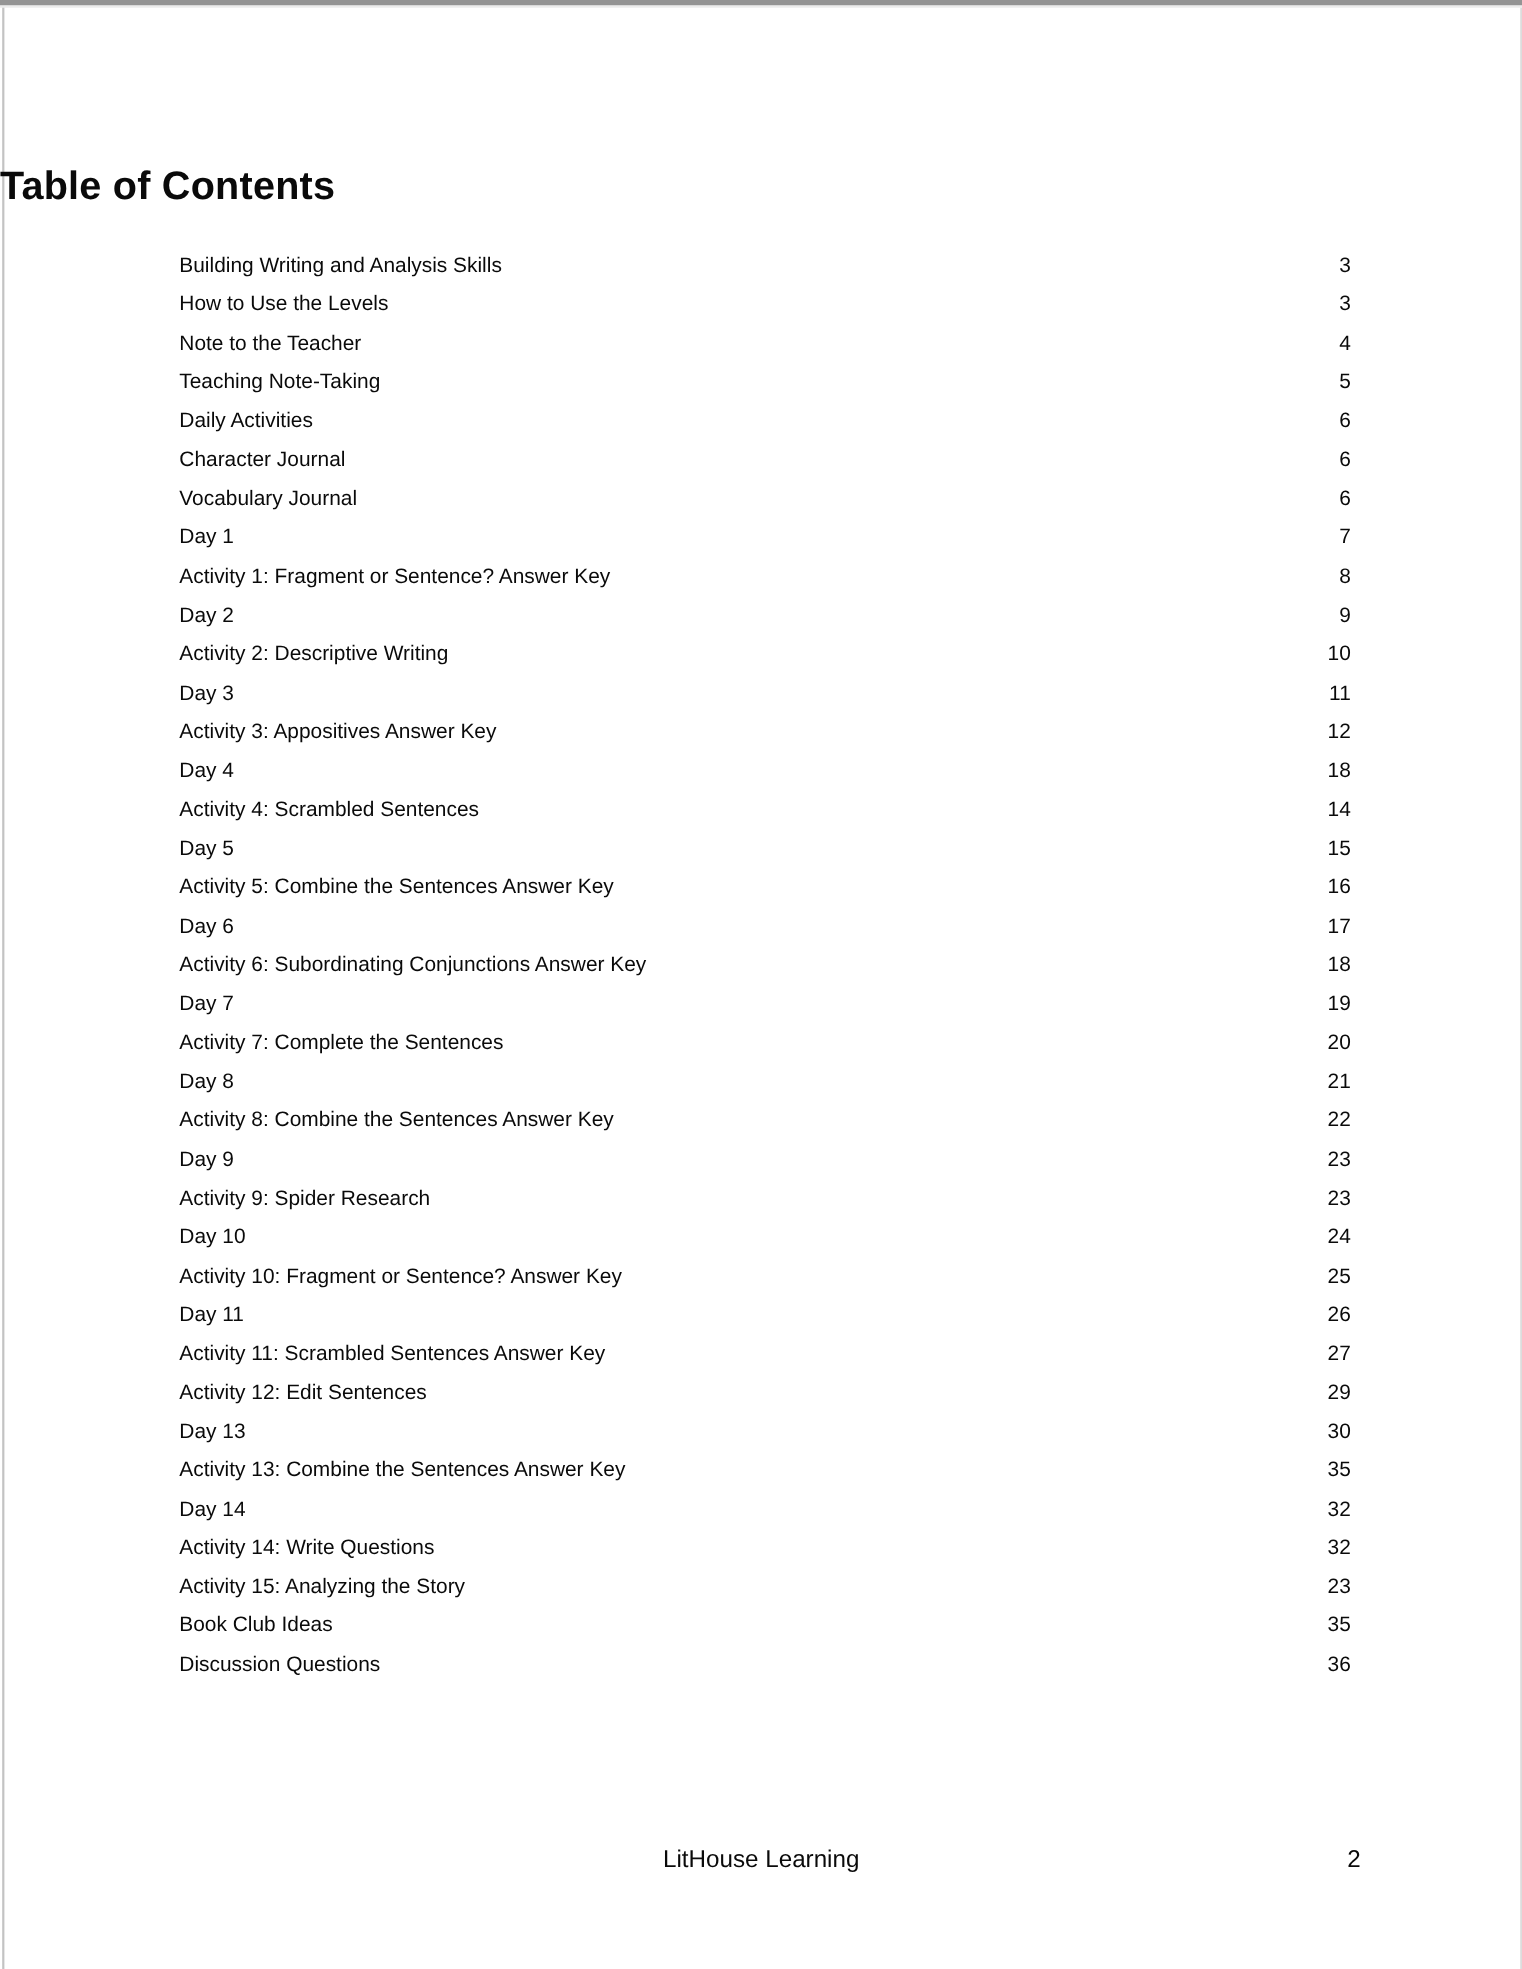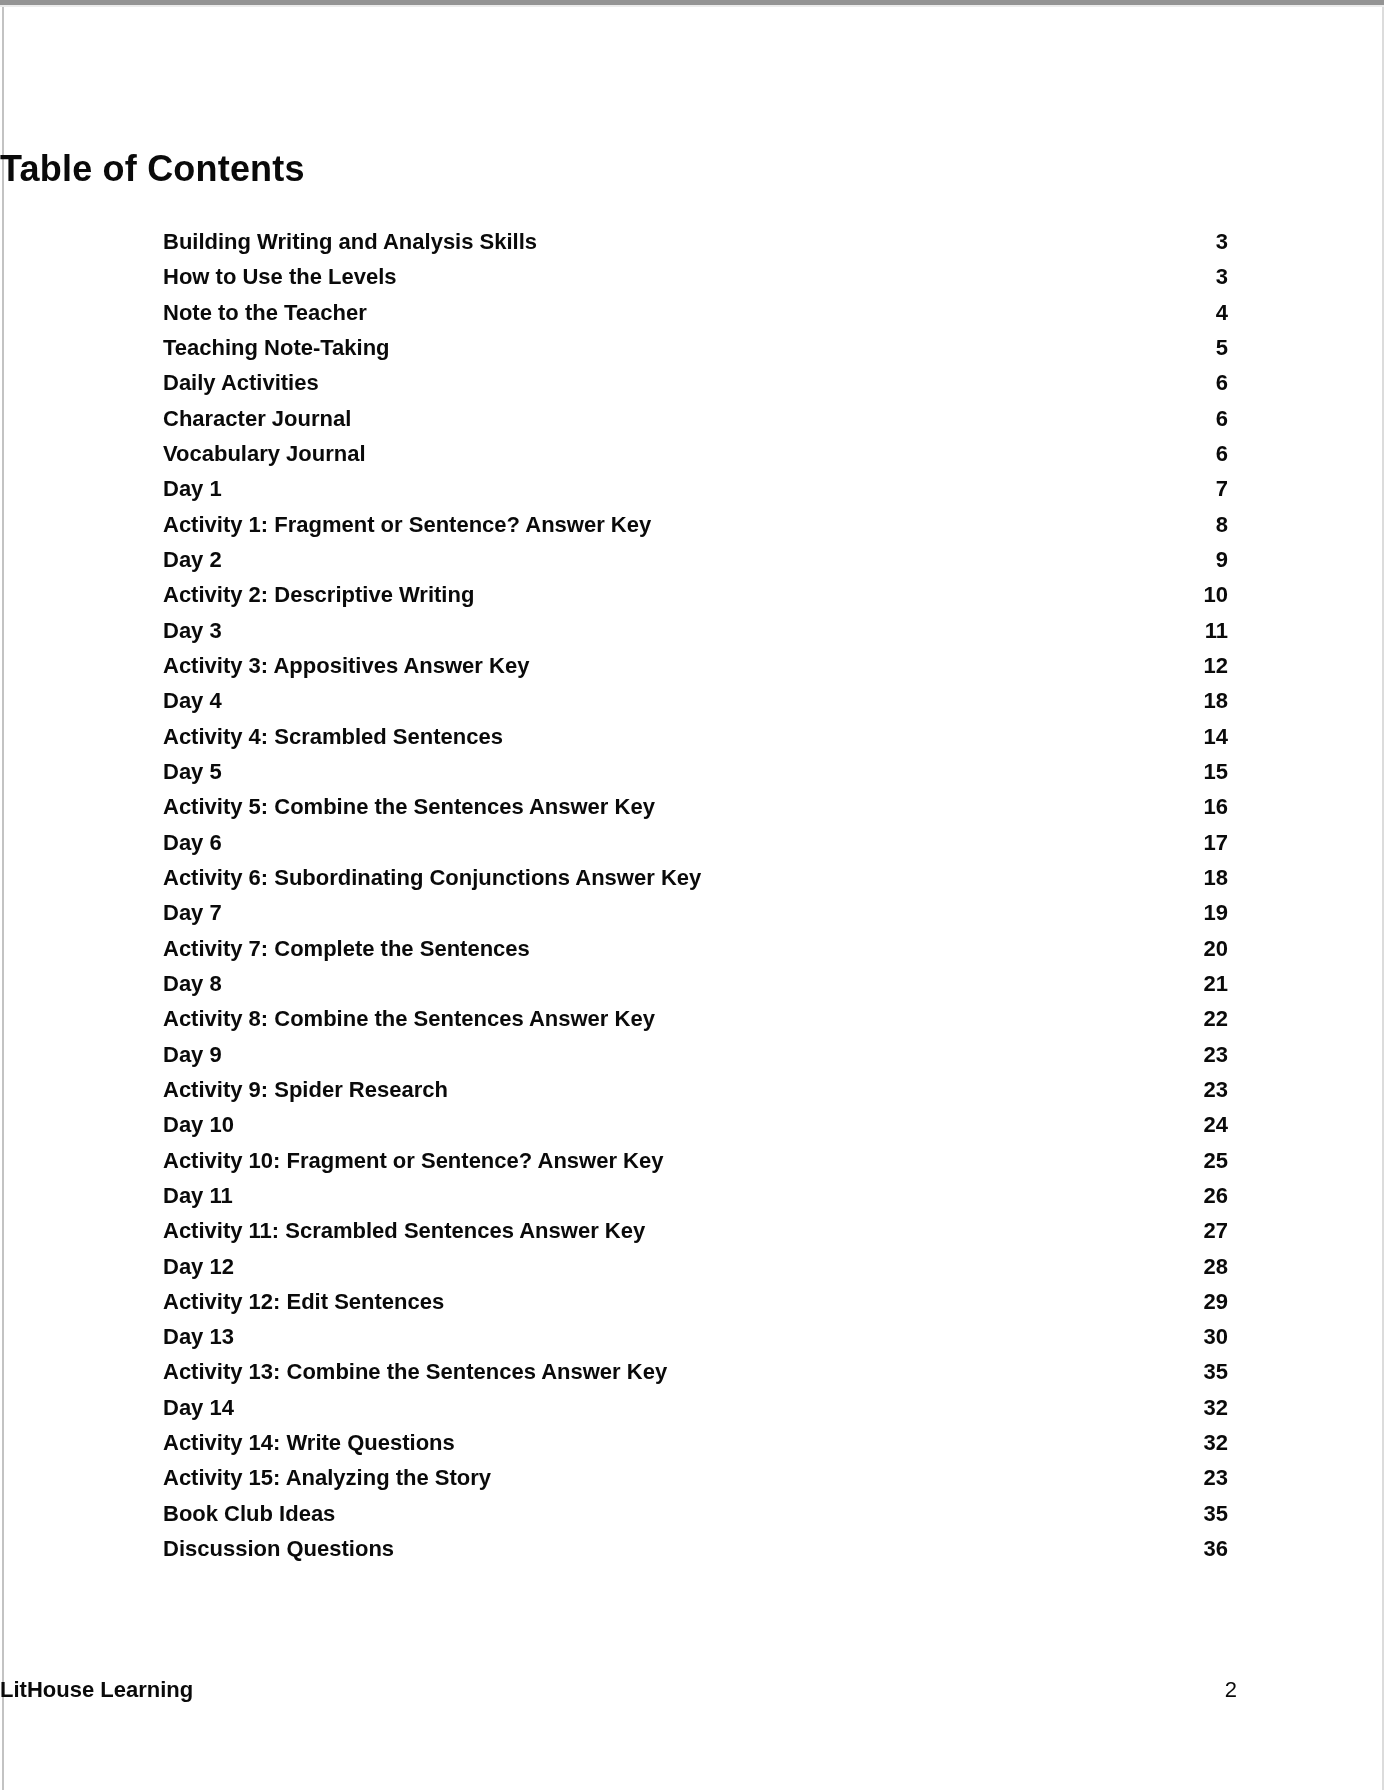--- a/index.html
+++ b/index.html
@@ -51,47 +51,45 @@
   }
   .toc-list {
     position: absolute;
     top: 224px;
     left: 163px;
     width: 1065px;
   }
   .toc-row {
     display: flex;
     justify-content: space-between;
-    align-items: flex-end;
-    font-size: 22px;
+    align-items: flex-start;
+    font-size: 19px;
     line-height: 35.34px;
     height: 35.34px;
     white-space: nowrap;
-    font-weight: bold;
   }
   .toc-label {
     text-align: left;
   }
   .toc-page {
     text-align: right;
   }
   .doc-footer {
     position: absolute;
     top: 1672px;
     left: 0;
     width: 100%;
     height: 36px;
     line-height: 36px;
     font-size: 22px;
   }
   .footer-brand {
     position: absolute;
     left: 0; right: 0;
-    text-align: left;
-    font-weight: bold;
+    text-align: center;
   }
   .footer-page-number {
     position: absolute;
     top: 0;
     right: 147px;
   }
 </style>
 </head>
 <body style="--text-color: #0a0a0a; --bar-color: #949494; --edge-left-color: #c3c3c3; --edge-right-color: #dcdcdc; background: rgb(255, 255, 255);">
 
@@ -215,24 +213,20 @@
       </div>
       <div class="toc-row">
         <span class="toc-label">Day 11</span>
         <span class="toc-page">26</span>
       </div>
       <div class="toc-row">
         <span class="toc-label">Activity 11: Scrambled Sentences Answer Key</span>
         <span class="toc-page">27</span>
       </div>
       <div class="toc-row">
-        <span class="toc-label">Day 12</span>
-        <span class="toc-page">28</span>
-      </div>
-      <div class="toc-row">
         <span class="toc-label">Activity 12: Edit Sentences</span>
         <span class="toc-page">29</span>
       </div>
       <div class="toc-row">
         <span class="toc-label">Day 13</span>
         <span class="toc-page">30</span>
       </div>
       <div class="toc-row">
         <span class="toc-label">Activity 13: Combine the Sentences Answer Key</span>
         <span class="toc-page">35</span>

